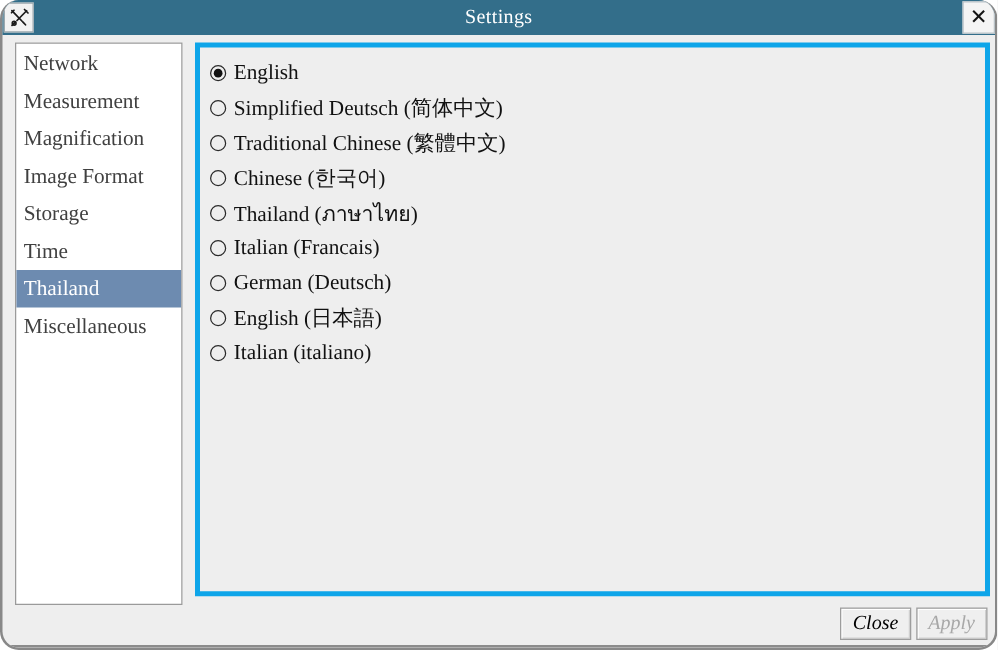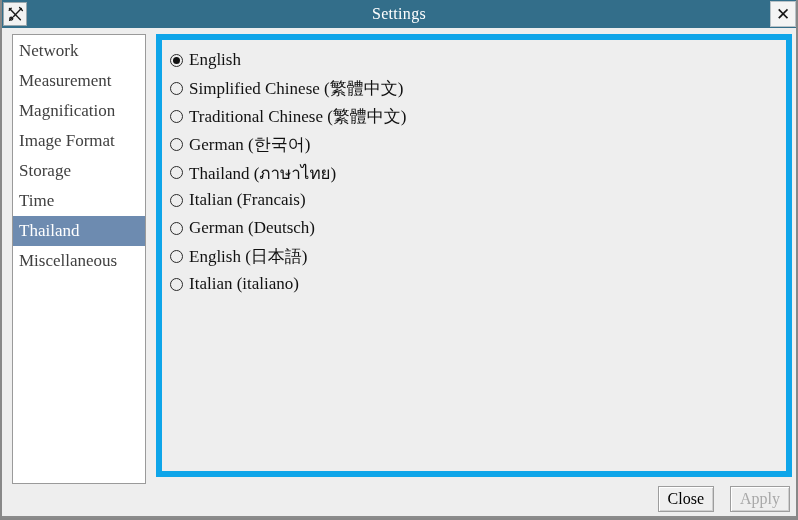--- a/index.html
+++ b/index.html
@@ -17,20 +17,21 @@
   .window {
     position: relative;
     width: 798px;
     height: 520px;
     box-sizing: border-box;
     background: #eeeeee;
     border-left: 2px solid #888888;
     border-right: 2px solid #888888;
     border-bottom: 2px solid #888888;
     overflow: hidden;
+    border-radius: 15px;
   }
 
   
   .titlebar {
     position: absolute;
     left: -2px;
     top: 0;
     width: 798px;
     height: 28px;
     background: #336e8a;
@@ -122,21 +123,21 @@
   }
 
   
   .panel {
     position: absolute;
     left: 154px;
     top: 6px;
     width: 636px;
     height: 443px;
     background: #eeeeee;
-    border: 6px solid #0ea5e9;
+    border: 4px solid #0ea5e9;
     box-sizing: border-box;
   }
 
   .options {
     padding: 6px 0 0 8px;
   }
   .option-row {
     display: flex;
     align-items: center;
     height: 28px;
@@ -170,22 +171,23 @@
   .option-label {
     font-family: "Liberation Serif", "DejaVu Serif", serif;
   }
 
   
   .footer {
     position: absolute;
     right: 6px;
     bottom: 6px;
     display: flex;
-    gap: 16px;
+    gap: 4px;
     align-items: flex-end;
+    font-style: italic;
   }
   .btn {
     min-width: 50px;
     height: 26px;
     padding: 0 9px;
     background: #efefef;
     border: 1px solid #9d9d9d;
     box-shadow: inset 1px 1px 0 #ffffff, inset -1px -1px 0 #cfcfcf;
     font-size: 16px;
     font-family: "Liberation Serif", serif;
@@ -267,31 +269,31 @@
     <div class="panel">
       <div class="options">
 
         <div class="option-row">
           <span class="radio checked"></span>
           <span class="option-label">English</span>
         </div>
 
         <div class="option-row">
           <span class="radio"></span>
-          <span class="option-label">Simplified Chinese (繁體中文)</span>
+          <span class="option-label">Simplified Deutsch (简体中文)</span>
         </div>
 
         <div class="option-row">
           <span class="radio"></span>
           <span class="option-label">Traditional Chinese (繁體中文)</span>
         </div>
 
         <div class="option-row">
           <span class="radio"></span>
-          <span class="option-label">German (한국어)</span>
+          <span class="option-label">Chinese (한국어)</span>
         </div>
 
         <div class="option-row">
           <span class="radio"></span>
           <span class="option-label">Thailand (ภาษาไทย)</span>
         </div>
 
         <div class="option-row">
           <span class="radio"></span>
           <span class="option-label">Italian (Francais)</span>

